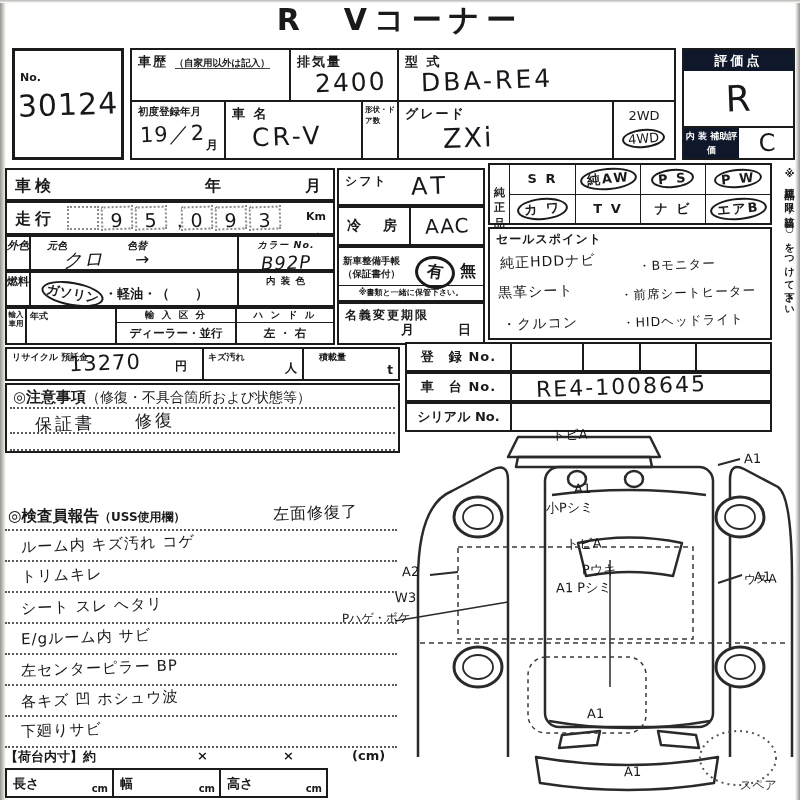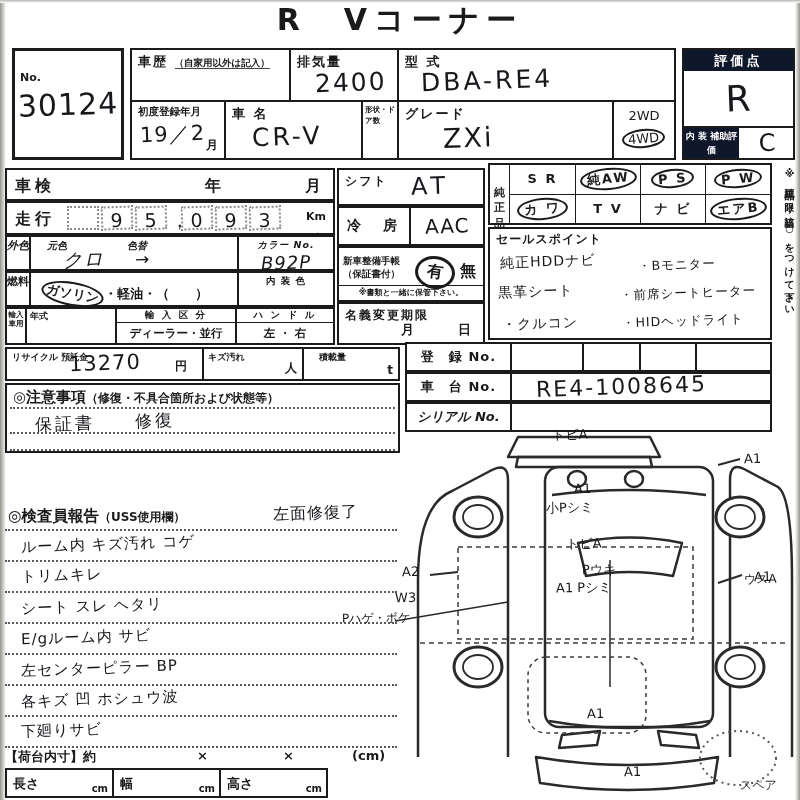--- a/index.html
+++ b/index.html
@@ -76,21 +76,21 @@
   .rec-lab { position:absolute; left:5px; top:3px; font-size:9px; font-weight:bold; line-height:1.3; }
   .rec-val { position:absolute; left:62px; top:2px; font-size:21px; }
   .rec-yen { position:absolute; left:168px; bottom:4px; font-size:12px; font-weight:bold; }
   .cap-cell { position:absolute; left:195px; width:100px; top:0; bottom:0; border-left:2px solid #1b1b1b; }
   .load-cell { position:absolute; left:295px; right:0; top:0; bottom:0; border-left:2px solid #1b1b1b; }
   .unit-br { position:absolute; right:5px; bottom:2px; font-size:12px; font-weight:bold; }
 
   .cautions { left:5px; top:383px; width:395px; height:70px; }
   .cau-head { position:absolute; left:6px; top:2px; }
   .cau-title { font-size:15px; font-weight:bold; }
-  .cau-note { font-size:12px; font-weight:bold; }
+  .cau-note { font-size:14px; font-weight:normal; }
   .cau-dot1 { position:absolute; left:3px; right:3px; top:22px; }
   .cau-hw { position:absolute; left:28px; top:26px; font-size:17px; letter-spacing:3px; }
   .cau-dot2 { position:absolute; left:3px; right:3px; top:47px; }
   .cau-dot3 { position:absolute; left:3px; right:3px; top:64px; }
 
   .insp-head { left:5px; top:505px; width:392px; height:26px; border-bottom:2px dotted #5a5a5a; }
   .insp-title { position:absolute; left:3px; top:1px; font-size:15.5px; font-weight:bold; }
   .insp-note { font-size:12px; font-weight:bold; }
   .insp-side { position:absolute; left:268px; top:-2px; font-size:16px; }
   .insp-line { position:absolute; left:5px; width:392px; height:31px; border-bottom:2px dotted #5a5a5a; font-size:15px; }
@@ -404,21 +404,21 @@
       <span class="reg-div rd3"></span>
     </span>
   </div>
   <div class="box reg-row rr1">
     <span class="reg-lab">車　台 No.</span>
     <span class="reg-val">
         <span class="chassis-hw hw">RE4-1008645</span>
       </span>
   </div>
   <div class="box reg-row rr2">
-    <span class="reg-lab" style="letter-spacing:0;font-style:italic;">シリアル No.</span>
+    <span class="reg-lab" style="letter-spacing:0;">シリアル No.</span>
     <span class="reg-val"></span>
   </div>
 
   <div class="abs vnote">※純正品に限り該当に○をつけて下さい</div>
 
   <div class="abs diagram">
     <svg width="460" height="375" viewBox="0 0 460 375">
       <g fill="none" stroke="#2a2a2a" stroke-width="2.5" stroke-linejoin="round">
 
         <polygon points="178,12 310,12 320,32 168,32"></polygon>

